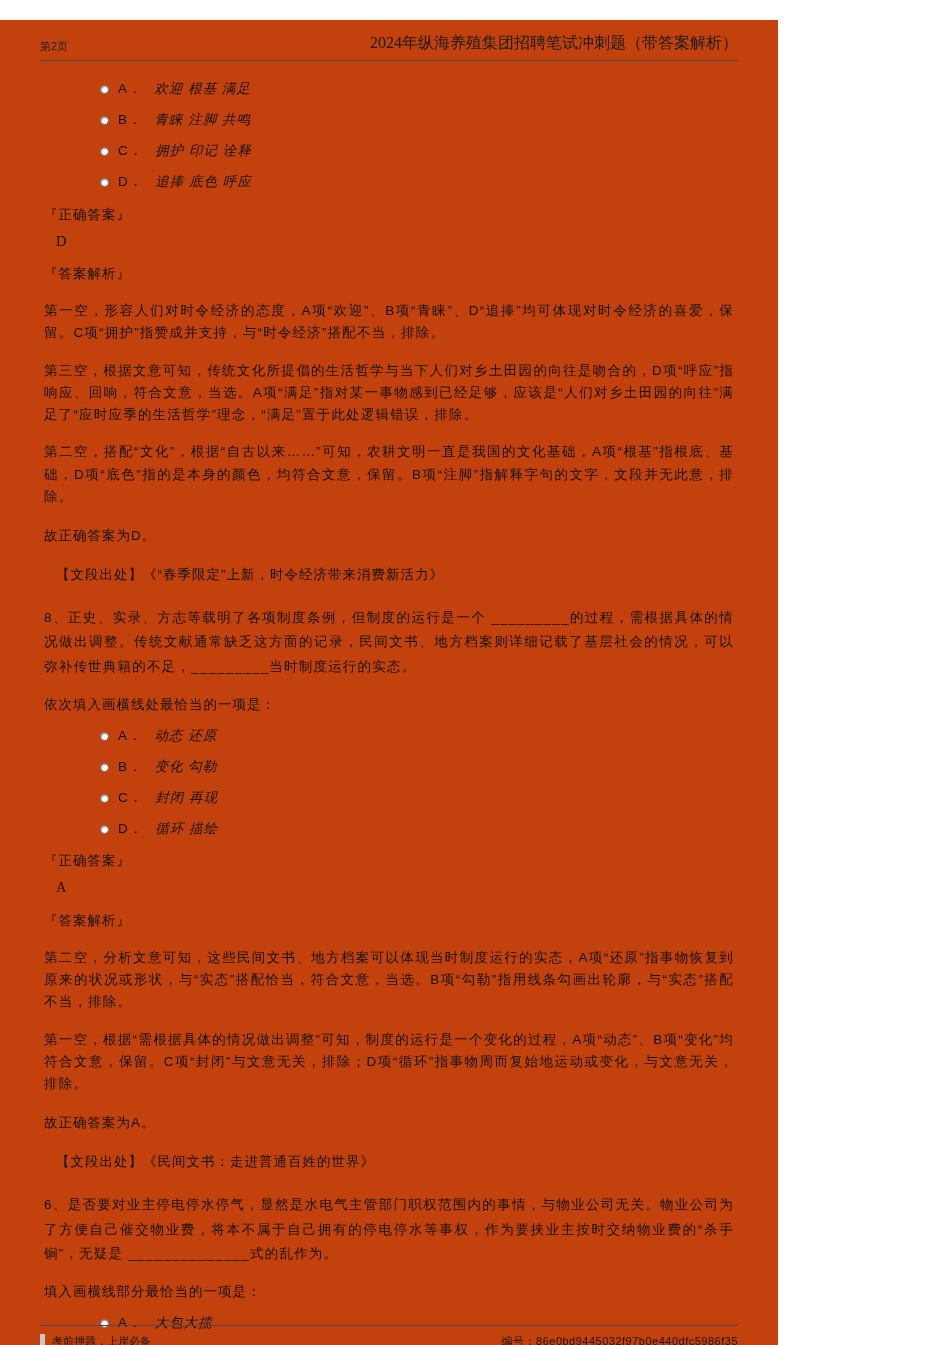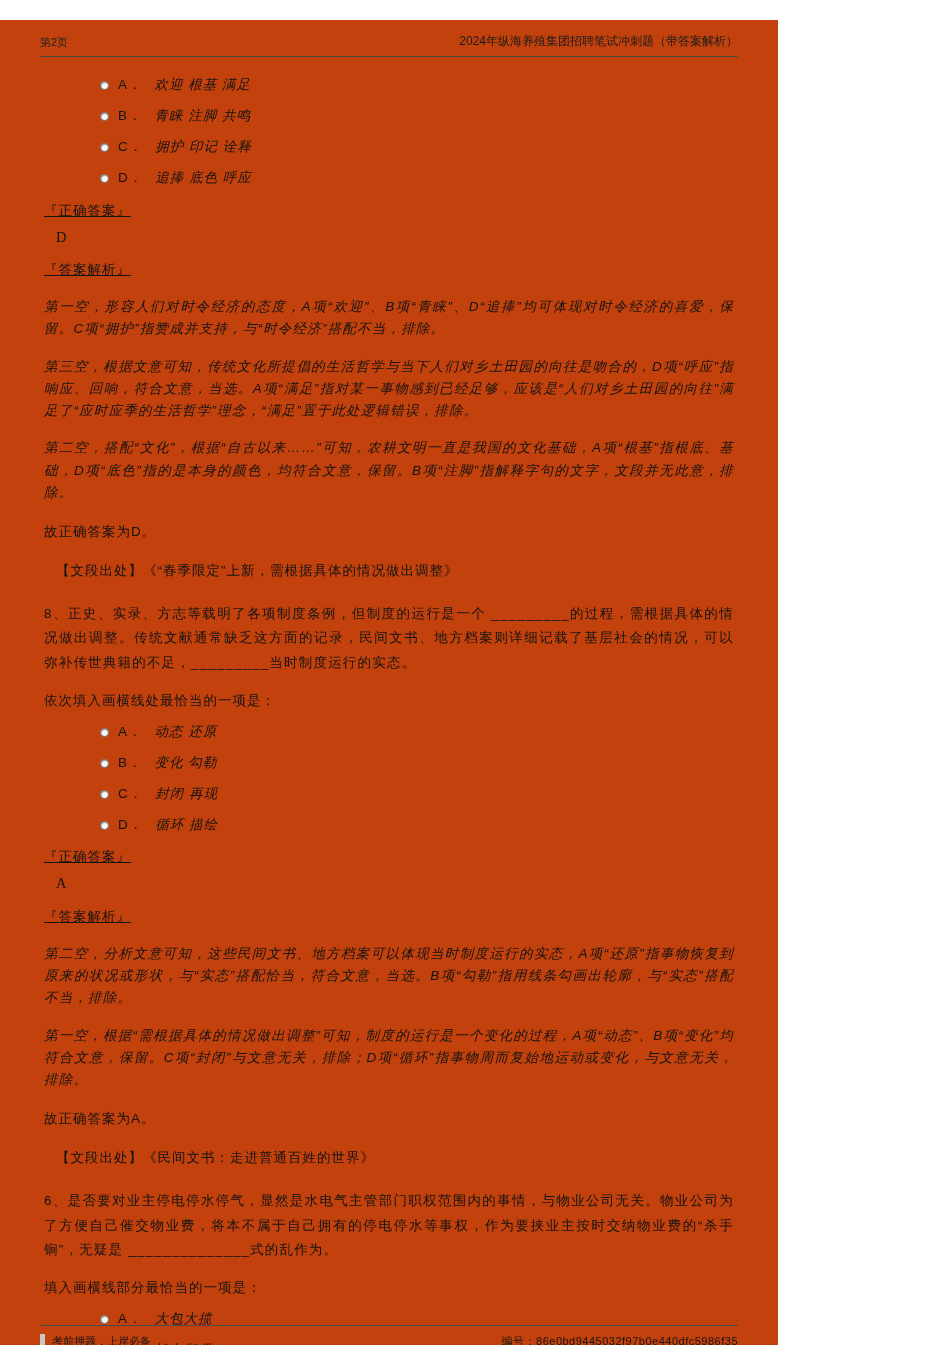--- a/index.html
+++ b/index.html
@@ -8,34 +8,34 @@
   .page {
     width: 778px; height: 1345px; position: relative;
     background: #c2410c; overflow: hidden; margin-top: 20px;
   }
   .header {
     margin: 0 40px; padding: 13px 0 6px 0;
     display: flex; justify-content: space-between; align-items: flex-end;
     border-bottom: 1.5px solid #4a4a4a;
     font-size: 11px; color: #222;
   }
-  .header .doc-title { font-size: 12px; color: #1c1c1c; }
+  .header .doc-title { font-size: 16px; color: #1c1c1c; font-family: Liberation Serif, serif; }
   .content { padding: 8px 44px 0 44px; font-size: 13.5px; line-height: 1.55; }
   .options { margin: 4px 0 8px 56px; }
   .option { display: flex; align-items: center; margin: 10px 0; }
   .radio {
     width: 9px; height: 9px; border: 1px solid #6f6f6f; border-radius: 50%;
     background: #fbfbfb; box-shadow: inset 0.5px 1px 1px rgba(0,0,0,0.35);
     margin-right: 9px; flex: 0 0 auto; cursor: pointer;
   }
   .opt-label { margin-right: 12px; letter-spacing: 1px; }
   .opt-text { letter-spacing: 1px; font-style: italic; }
-  .ans-label { margin: 12px 0 0 0; letter-spacing: 1px; text-decoration: underline; }
+  .ans-label { margin: 12px 0 0 0; letter-spacing: 1px; }
   .ans-letter { margin: 4px 0 2px 12px; font-size: 14.5px; font-family: "Liberation Serif", serif; }
-  .para { text-align: justify; margin: 15px 0; letter-spacing: 1.2px; line-height: 1.65; font-style: italic; }
+  .para { text-align: justify; margin: 15px 0; letter-spacing: 1.2px; line-height: 1.65; }
   .stem { text-align: justify; margin: 20px 0 10px 0; letter-spacing: 1.2px; line-height: 1.8; }
   .instruction { margin: 16px 0 4px 0; letter-spacing: 1px; }
   .conclusion { margin: 18px 0; letter-spacing: 1px; }
   .source { margin: 18px 0 20px 12px; letter-spacing: 1px; }
   .footer {
     position: absolute; left: 0; right: 0; bottom: 0;
     margin: 0 40px; border-top: 1.5px solid #4a4a4a;
     padding: 8px 0 16px 0;
     display: flex; justify-content: space-between; align-items: center;
     font-size: 11px; color: #161616;
@@ -80,21 +80,21 @@
     </div>
 
     <div class="ans-label">『正确答案』</div>
     <div class="ans-letter">D</div>
     <div class="ans-label">『答案解析』</div>
 
     <div class="para">第一空，形容人们对时令经济的态度，A项“欢迎”、B项“青睐”、D“追捧”均可体现对时令经济的喜爱，保留。C项“拥护”指赞成并支持，与“时令经济”搭配不当，排除。</div>
     <div class="para">第三空，根据文意可知，传统文化所提倡的生活哲学与当下人们对乡土田园的向往是吻合的，D项“呼应”指响应、回响，符合文意，当选。A项“满足”指对某一事物感到已经足够，应该是“人们对乡土田园的向往”满足了“应时应季的生活哲学”理念，“满足”置于此处逻辑错误，排除。</div>
     <div class="para">第二空，搭配“文化”，根据“自古以来……”可知，农耕文明一直是我国的文化基础，A项“根基”指根底、基础，D项“底色”指的是本身的颜色，均符合文意，保留。B项“注脚”指解释字句的文字，文段并无此意，排除。</div>
     <div class="conclusion">故正确答案为D。</div>
-    <div class="source">【文段出处】《“春季限定”上新，需根据具体的情况做出调整》</div>
+    <div class="source">【文段出处】《“春季限定”上新，时令经济带来消费新活力》</div>
 
     <div class="stem">8、正史、实录、方志等载明了各项制度条例，但制度的运行是一个 _________的过程，需根据具体的情况做出调整。传统文献通常缺乏这方面的记录，民间文书、地方档案则详细记载了基层社会的情况，可以弥补传世典籍的不足，_________当时制度运行的实态。</div>
     <div class="instruction">依次填入画横线处最恰当的一项是：</div>
 
     <div class="options">
       <div class="option">
         <span class="radio"></span>
         <span class="opt-label">A．</span>
         <span class="opt-text">动态 还原</span>
       </div>

